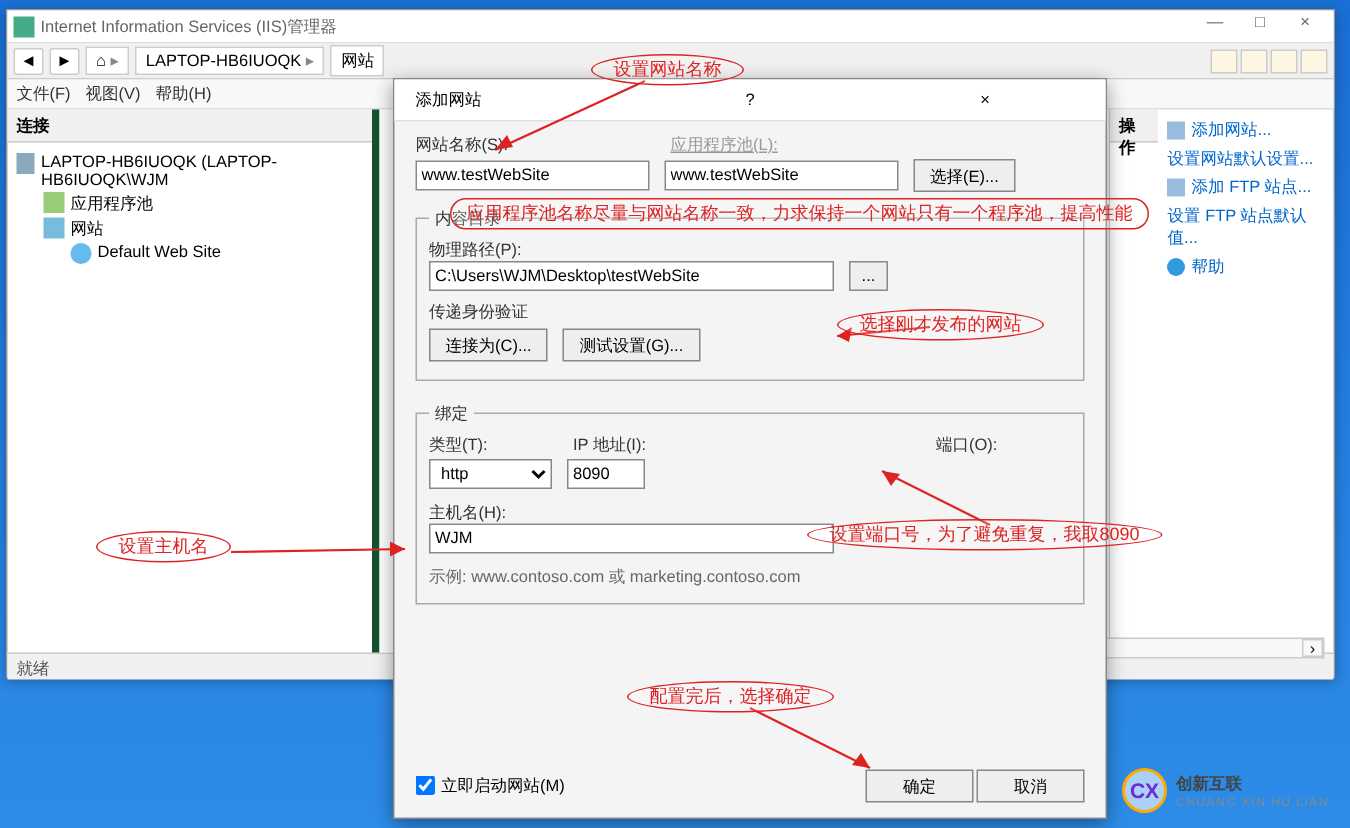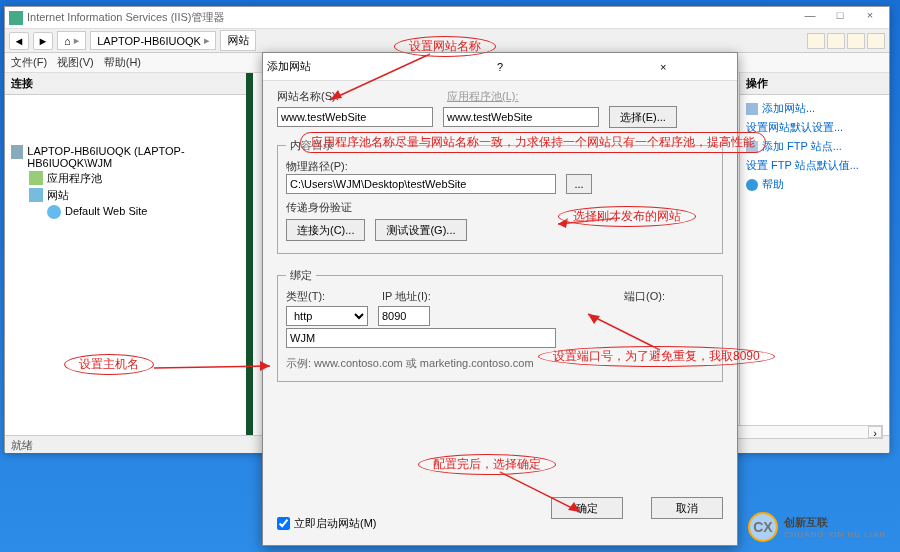--- a/index.html
+++ b/index.html
@@ -14,45 +14,45 @@
 .navbar { height: 24px; background: #f0f0f0; display: flex; align-items: center; padding: 0 4px; border-bottom: 1px solid #ccc; gap: 4px; }
 .navbtn { width: 20px; height: 18px; border: 1px solid #ccc; background: #fff; border-radius: 2px; display: flex; align-items: center; justify-content: center; }
 .bc-chip { padding: 2px 6px; border: 1px solid #ccc; background: #fff; display: flex; align-items: center; gap: 3px; }
 .bc-sep { color: #888; }
 .nav-right { margin-left: auto; display: flex; gap: 2px; }
 .nav-right .nbtn { width: 18px; height: 16px; border: 1px solid #ccc; background: #fdf6e3; }
 
 .menubar { height: 20px; background: #f8f8f8; border-bottom: 1px solid #ddd; display: flex; align-items: center; padding: 0 6px; gap: 10px; color: #333; }
 
 .body { display: flex; height: 362px; }
-.left-panel { width: 248px; border-right: 7px solid #14532d; display: flex; flex-direction: column; gap: 43px; }
+.left-panel { width: 248px; border-right: 5px solid #14532d; display: flex; flex-direction: column; }
 .panel-hdr { height: 22px; background: #f0f0f0; border-bottom: 1px solid #ccc; padding: 3px 6px; font-weight: bold; }
 .tree { padding: 6px; }
 .tree-row { display: flex; align-items: flex-start; gap: 4px; padding: 1px 0; }
 .tree-row.indent1 { padding-left: 18px; }
 .tree-row.indent2 { padding-left: 36px; }
 .tree-icon { width: 14px; height: 14px; background: #e8a; display: inline-block; }
 .tree-icon.server { background: #8ab; }
 .tree-icon.pool { background: #9c7; }
 .tree-icon.site { background: #7bd; }
 .tree-icon.globe { background: #6be; border-radius: 50%; }
 
-.right-panel { width: 150px; border-left: 1px solid #ccc; display: flex; flex-direction: column; }
+.right-panel { width: 150px; border-left: 1px solid #ccc; display: flex; flex-direction: row; }
 .act-list { padding: 4px 6px; }
 .act-item { display: flex; align-items: center; gap: 4px; padding: 2px 0; color: #06c; cursor: pointer; }
 .act-icon { width: 12px; height: 12px; background: #9bd; display: inline-block; }
 
 .center { flex: 1; background: #fff; position: relative; }
 .center .ctext { position: absolute; right: 6px; top: 150px; color: #333; }
 
 .statusbar { height: 18px; background: #f0f0f0; border-top: 1px solid #ccc; padding: 2px 6px; color: #555; }
 
 
 .dialog { position: absolute; top: 52px; left: 262px; width: 476px; height: 494px; background: #f4f4f4; border: 1px solid #888; box-shadow: 0 3px 12px rgba(0,0,0,0.4); z-index: 10; }
-.dlg-title { height: 28px; background: #fff; border-bottom: 1px solid #ddd; display: flex; align-items: center; padding: 0 4px; gap: 24px; }
+.dlg-title { height: 28px; background: #fff; border-bottom: 1px solid #ddd; display: flex; align-items: center; padding: 0 14px; gap: 24px; }
 .dlg-title span { flex: 1; }
 .dlg-x { width: 24px; text-align: center; }
 .dlg-qm { width: 24px; text-align: center; }
 .dlg-body { padding: 8px 14px; }
 .row { display: flex; gap: 10px; margin-bottom: 2px; align-items: center; }
 .lbl { color: #333; }
 .disabled { color: #999; text-decoration: underline; }
 input[type=text], select { border: 1px solid #888; padding: 2px 3px; background: #fff; height: 20px; }
 .fld-site { width: 156px; }
 .fld-app { width: 156px; }
@@ -60,35 +60,35 @@
 fieldset { border: 1px solid #aaa; margin-top: 10px; padding: 6px 8px 10px; }
 legend { padding: 0 4px; color: #333; }
 .fld-path { width: 270px; }
 .sqbtn { width: 26px; border: 1px solid #888; background: #eee; height: 20px; }
 .sel-type { width: 82px; }
 .sel-ip { width: 230px; }
 .fld-port { width: 52px; }
 .fld-host { width: 270px; }
 .example { color: #666; margin-top: 8px; }
 
-.dlg-foot { position: absolute; bottom: 26px; right: 14px; display: flex; gap: 28px; }
+.dlg-foot { position: absolute; bottom: 10px; right: 14px; display: flex; gap: 2px; }
 .dlg-foot .btn { width: 72px; }
 .cb-row { position: absolute; bottom: 14px; left: 14px; display: flex; align-items: center; gap: 4px; }
 
 
 .scrollbar-h { position: absolute; left: 520px; bottom: 12px; right: 6px; height: 14px; border: 1px solid #ccc; background: #f8f8f8; display:flex; }
 .sb-left, .sb-right { width: 14px; text-align:center; border: 1px solid #ccc; }
 
 
 .anno { position: absolute; border: 1.5px solid #d22; border-radius: 50%; color: #d22; font-size: 12px; padding: 1px 14px; pointer-events: none; background: rgba(255,255,255,0.2); white-space: nowrap; z-index: 20; }
 .arrow { position: absolute; z-index: 19; pointer-events: none; }
 
 
 .logo { position: absolute; right: 14px; bottom: 10px; display: flex; align-items: center; gap: 6px; color: #444; z-index: 25; }
-.logo-badge { width: 30px; height: 30px; border: 2px solid #fa0; border-radius: 50%; display:flex; align-items:center; justify-content:center; color:#737373; font-weight:bold; font-size:14px; background: rgba(255,255,255,0.6); }
+.logo-badge { width: 30px; height: 30px; border: 2px solid #fa0; border-radius: 50%; display:flex; align-items:center; justify-content:center; color:#6d28d9; font-weight:bold; font-size:14px; background: rgba(255,255,255,0.6); }
 .logo-txt b { font-size: 11px; }
 .logo-txt small { font-size: 8px; letter-spacing: 1px; color: #888; display:block; }
 </style>
 </head>
 <body>
 
 <div class="main-window">
   <div class="titlebar">
     <span class="tb-icon"></span>
     <span class="title">Internet Information Services (IIS)管理器</span>
@@ -214,20 +214,21 @@
       <legend>绑定</legend>
       <div class="row">
         <span class="lbl" style="width:86px">类型(T):</span>
         <span class="lbl" style="width:232px">IP 地址(I):</span>
         <span class="lbl">端口(O):</span>
       </div>
       <div class="row">
         <select class="sel-type"><option>http</option></select>
         <input type="text" class="fld-port" value="8090" style="">
       </div>
+      <div class="lbl" style="margin-top:8px">主机名(H):</div>
       <input type="text" class="fld-host" value="WJM" style="">
       <div class="example">示例: www.contoso.com 或 marketing.contoso.com</div>
     </fieldset>
   </div>
 
   <div class="cb-row">
     <input type="checkbox" checked="" style="">
     <span>立即启动网站(M)</span>
   </div>
   <div class="dlg-foot">

